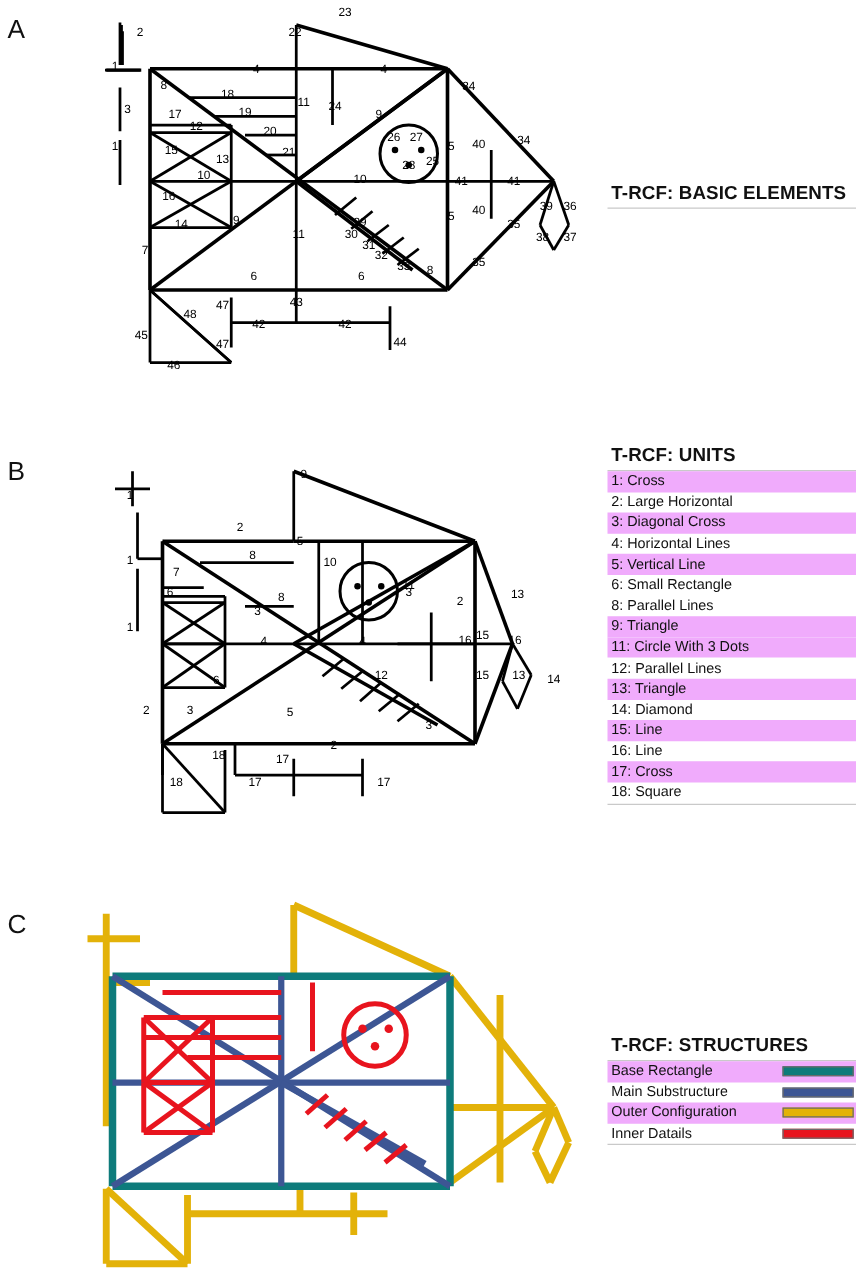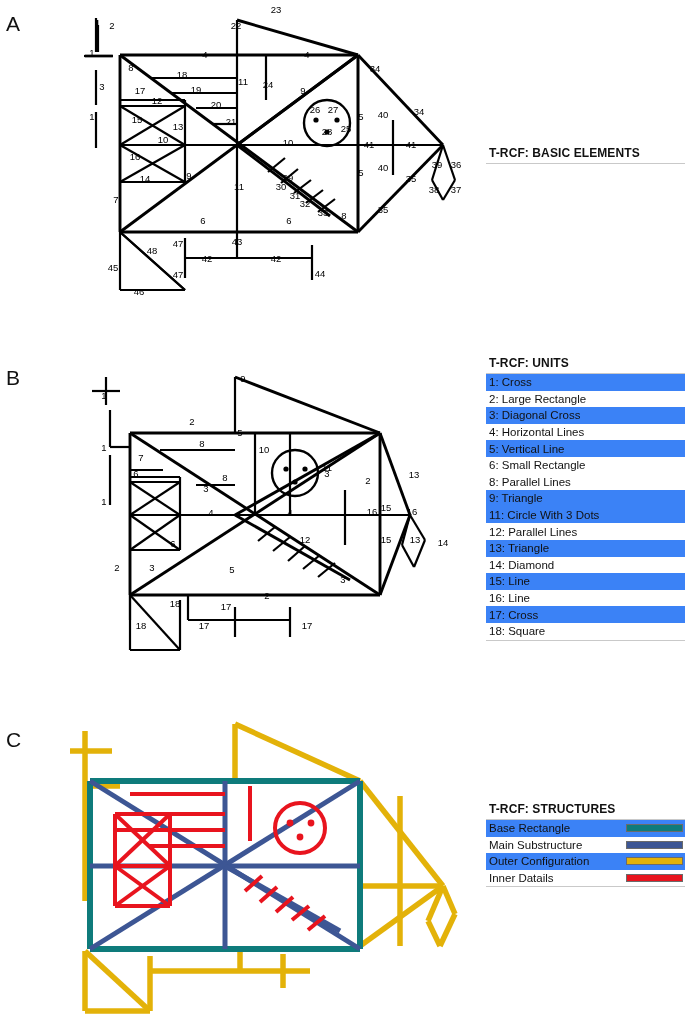--- a/index.html
+++ b/index.html
@@ -1,25 +1,25 @@
 <!DOCTYPE html>
 <html><head>
 <meta charset="utf-8">
 <style>
   html,body{margin:0;padding:0;background:#ffffff;}
   body{width:685px;height:1017px;position:relative;
        font-family:"Liberation Sans","DejaVu Sans",sans-serif;color:#1a1a1a;}
   .panel-label{position:absolute;font-size:21px;font-weight:400;color:#111;}
   .figure{position:absolute;}
   .legend{position:absolute;width:200px;}
-  .legend-title{font-size:12px;font-weight:bold;color:#111;padding:2px 3px 3px 3px;
+  .legend-title{font-size:15px;font-weight:bold;color:#111;padding:2px 3px 3px 3px;
                 border-bottom:1px solid #c9c9c9;letter-spacing:.1px;}
   .legend-row{font-size:11.5px;color:#111;padding:2.3px 3px;display:flex;
               align-items:center;justify-content:space-between;}
-  .legend-row.alt{background:#3b82f6;text-align:right;}
+  .legend-row.alt{background:#f0abfc;text-align:right;}
   .legend-rows{border-bottom:1px solid #c9c9c9;}
   .swatch{width:55px;height:6px;border:1px solid #6b6b6b;flex:none;margin-left:8px;}
   .lbl{white-space:nowrap;overflow:hidden;text-overflow:ellipsis;}
   svg{display:block;overflow:visible;}
   .nl{fill:#000;font-size:9.5px;font-family:"Liberation Sans","DejaVu Sans",sans-serif;}
   .stroke-k{stroke:#000;fill:none;stroke-width:2.2;stroke-linecap:butt;}
   .stroke-kt{stroke:#000;fill:none;stroke-width:2.9;stroke-linecap:butt;}
   .dot{fill:#000;}
 </style>
 </head>
@@ -327,21 +327,21 @@
 </svg>
 </div>
 
 <div class="legend" style="left:486px;top:354px;">
   <div class="legend-title">T-RCF: UNITS</div>
   <div class="legend-rows" id="legend-b-rows">
       <div class="legend-row alt">
         <span class="lbl">1: Cross</span>
       </div>
       <div class="legend-row">
-        <span class="lbl">2: Large Rectangle</span>
+        <span class="lbl">2: Large Horizontal</span>
       </div>
       <div class="legend-row alt">
         <span class="lbl">3: Diagonal Cross</span>
       </div>
       <div class="legend-row">
         <span class="lbl">4: Horizontal Lines</span>
       </div>
       <div class="legend-row alt">
         <span class="lbl">5: Vertical Line</span>
       </div>
@@ -457,21 +457,21 @@
     <path d="M308 224 L325 210"></path>
   </g>
   <g fill="#e8141e">
     <circle cx="290" cy="117" r="3.4"></circle>
     <circle cx="311" cy="117" r="3.4"></circle>
     <circle cx="300" cy="131" r="3.4"></circle>
   </g>
 </svg>
 </div>
 
-<div class="legend" style="left:486px;top:800px;">
+<div class="legend" style="left:486px;top:826px;">
   <div class="legend-title">T-RCF: STRUCTURES</div>
   <div class="legend-rows" id="legend-c-rows">
       <div class="legend-row alt">
         <span class="lbl">Base Rectangle</span>
         <span class="swatch" style="background: rgb(14, 123, 123);"></span>
       </div>
       <div class="legend-row">
         <span class="lbl">Main Substructure</span>
         <span class="swatch" style="background: rgb(61, 86, 148);"></span>
       </div>

